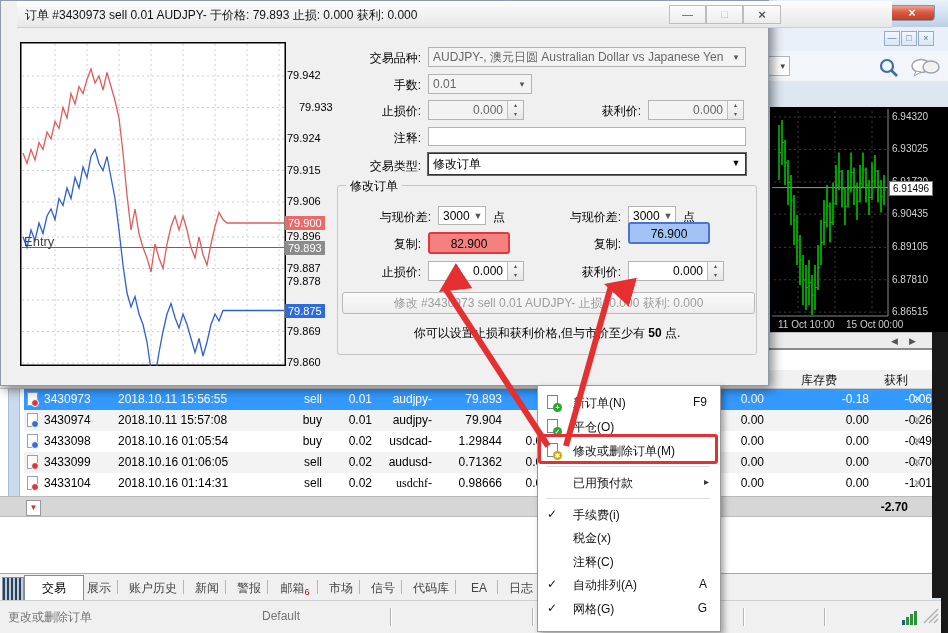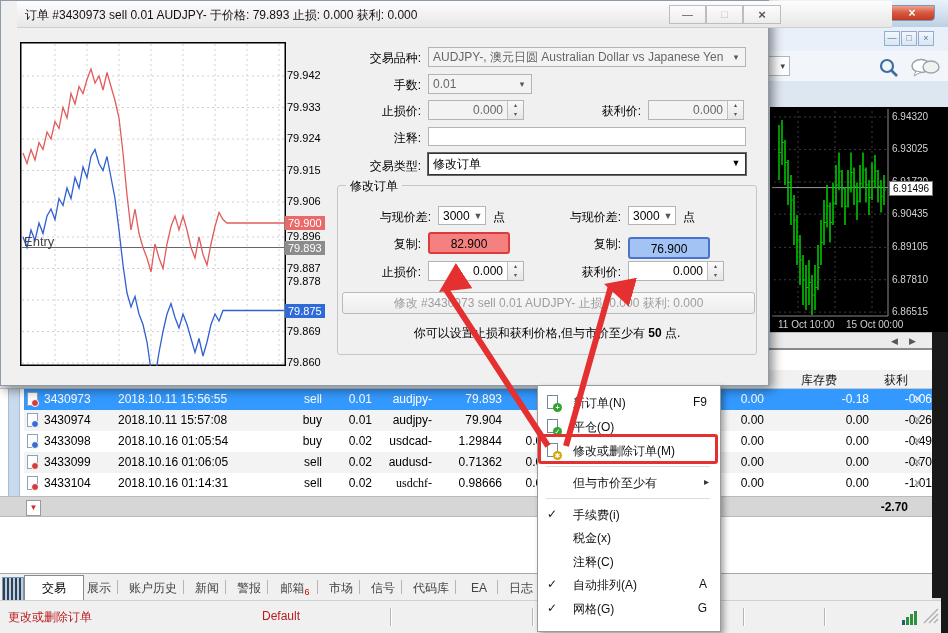--- a/index.html
+++ b/index.html
@@ -41,21 +41,21 @@
   #tab-handle{position:absolute;left:2px;top:3px;width:20px;height:22px;border:1px solid #7d96b4;background:
      repeating-linear-gradient(90deg,#30404f 0 2px,#b9cde4 2px 4px);}
   .tab{position:absolute;top:2px;height:24px;line-height:24px;color:#444;padding:0 6px;}
   .tab.active{background:#fff;border:1px solid #8a8a8a;border-bottom:none;color:#000;top:1px;height:25px;}
   .tab-sep{position:absolute;top:6px;width:1px;height:14px;background:#b5b5b5;}
   .mail-badge{color:#d20000;font-size:9px;vertical-align:sub;}
   
   #t-status{left:0;top:250px;width:941px;height:33px;background:#f0f0f0;border-top:1px solid #d0d0d0;
     border-bottom:2px solid #5d7License799;box-sizing:border-box;}
   .st-sep{position:absolute;top:7px;width:1px;height:18px;background:#b5b5b5;box-shadow:1px 0 0 #fff;}
-  .st-txt{position:absolute;top:8px;color:#b91c1c;}
+  .st-txt{position:absolute;top:8px;color:#737373;}
   .conn-bar{position:absolute;bottom:0;width:3px;background:#2f8f3c;}
   
   #dialog{left:0;top:0;width:769px;height:386px;background:#f0f0f0;border:1px solid #8e9aa8;
     box-shadow:4px 4px 10px rgba(0,0,0,.45);box-sizing:border-box;z-index:10;}
   #dlg-titlebar{left:0;top:0;width:875px;height:26px;background:linear-gradient(#fdfdfd,#e7e7e7);
     border-bottom:1px solid #cfcfcf;margin-left:16px;}
   #dlg-title{position:absolute;left:8px;top:6px;color:#111;}
   .dlg-btn{position:absolute;top:4px;height:19px;border:1px solid #bdbdbd;background:linear-gradient(#fcfcfc,#ededed);
     color:#555;text-align:center;line-height:17px;font-size:11px;box-sizing:border-box;}
   
@@ -401,21 +401,21 @@
         <line x1="2" y1="226.49999999997414" x2="264" y2="226.49999999997414" stroke="#d0d0d0" stroke-dasharray="2,3"></line>
         <line x1="2" y1="257.99999999997533" x2="264" y2="257.99999999997533" stroke="#d0d0d0" stroke-dasharray="2,3"></line>
         <line x1="2" y1="289.4999999999765" x2="264" y2="289.4999999999765" stroke="#d0d0d0" stroke-dasharray="2,3"></line>
         <line x1="2" y1="320.9999999999777" x2="264" y2="320.9999999999777" stroke="#d0d0d0" stroke-dasharray="2,3"></line>
         <line x1="2" y1="205.49999999997334" x2="264" y2="205.49999999997334" stroke="#666" stroke-width="1.2"></line>
         <polyline points="3,111.0 7,121.5 11,107.5 15,118.0 19,100.5 23,107.5 27,90.0 31,97.0 35,79.5 39,86.5 43,65.5 47,76.0 51,51.5 55,62.0 59,44.5 63,51.5 67,37.5 71,27.0 75,41.0 79,34.0 83,48.0 87,30.5 91,44.5 95,58.5 99,76.0 103,111.0 107,153.0 111,188.0 115,167.0 119,191.5 123,205.5 127,216.0 131,230.0 135,202.0 139,216.0 143,226.5 147,202.0 151,184.5 155,174.0 159,188.0 163,174.0 167,188.0 171,205.5 175,216.0 179,195.0 183,212.5 187,223.0 191,202.0 195,184.5 199,170.5 203,177.5 207,181.0 264,181.0" fill="none" stroke="#e05c5c" stroke-width="1.3"></polyline>
         <polyline points="3,195.0 7,205.5 11,188.0 15,198.5 19,181.0 23,191.5 27,174.0 31,167.0 35,177.5 39,156.5 43,163.5 47,146.0 51,156.5 55,135.5 59,146.0 63,125.0 67,135.5 71,114.5 75,107.5 79,121.5 83,128.5 87,114.5 91,135.5 95,156.5 99,188.0 103,223.0 107,251.0 111,265.0 115,254.5 119,272.0 123,282.5 127,300.0 131,328.0 135,335.0 139,310.5 143,289.5 147,272.0 151,261.5 155,275.5 159,286.0 163,272.0 167,282.5 171,296.5 175,310.5 179,296.5 183,314.0 187,300.0 191,282.5 195,272.0 199,279.0 203,268.5 264,268.5" fill="none" stroke="#2f5fd0" stroke-width="1.3"></polyline>
       </svg>
     <div class="abs" style="left:286px;top:41px;width:40px;height:324px;" id="mini-axis">
         <div class="ax-label" style="top: 27px;">79.942</div>
-        <div class="ax-label" style="top: 58.5px;">79.933</div>
+        <div class="ax-label" style="top: 58.5px; margin-left: 12px;">79.933</div>
         <div class="ax-label" style="top: 90px;">79.924</div>
         <div class="ax-label" style="top: 121.5px;">79.915</div>
         <div class="ax-label" style="top: 153px;">79.906</div>
         <div class="ax-label" style="top: 188px;">79.896</div>
         <div class="ax-label" style="top: 219.5px;">79.887</div>
         <div class="ax-label" style="top: 233px;">79.878</div>
         <div class="ax-label" style="top: 282.5px;">79.869</div>
         <div class="ax-label" style="top: 314px;">79.860</div>
         <div class="ax-badge" style="top: 174px; background: rgb(234, 106, 106);">79.900</div>
         <div class="ax-badge" style="top: 198.5px; background: rgb(140, 140, 140);">79.893</div>
@@ -468,21 +468,21 @@
     <div class="f-label" style="left:540px;top:208px;width:80px;">与现价差:</div>
     <div class="f-field" style="left:627px;top:205px;width:48px;height:19px;">
       <span>3000</span>
       <span class="combo-arrow" style="width:12px;">▼</span>
     </div>
     <div class="f-label" style="left:682px;top:208px;width:20px;text-align:left;">点</div>
 
     <div class="f-label" style="left:340px;top:235px;width:80px;">复制:</div>
     <div class="copy-btn" id="copy-sell" style="left:427px;top:231px;">82.900</div>
     <div class="f-label" style="left:540px;top:235px;width:80px;">复制:</div>
-    <div class="copy-btn" id="copy-buy" style="left:627px;top:236px;">76.900</div>
+    <div class="copy-btn" id="copy-buy" style="left:627px;top:221px;">76.900</div>
 
     <div class="f-label" style="left:340px;top:263px;width:80px;">止损价:</div>
     <div class="f-field" style="left:427px;top:260px;width:96px;height:20px;text-align:right;padding-right:20px;">
       <span>0.000</span>
       <span class="spin"><span>▴</span><br><span>▾</span></span>
     </div>
     <div class="f-label" style="left:540px;top:263px;width:80px;">获利价:</div>
     <div class="f-field" style="left:627px;top:260px;width:96px;height:20px;text-align:right;padding-right:20px;">
       <span>0.000</span>
       <span class="spin"><span>▴</span><br><span>▾</span></span>
@@ -507,21 +507,21 @@
         <div class="mi-badge" style="background: rgb(217, 168, 0);">✱</div>
         <div class="menu-label">修改或删除订单(M)</div>
       </div>
       <div class="menu-item" style="top: 29px;">
         <div class="mi-page"></div>
         <div class="mi-badge" style="background: rgb(46, 165, 46);">✓</div>
         <div class="menu-label">平仓(O)</div>
       </div>
       <div class="menu-sep" style="top: 80px;"></div>
       <div class="menu-item" style="top: 85px;">
-        <div class="menu-label">但与市价至少有</div>
+        <div class="menu-label">已用预付款</div>
         <div class="menu-sub">▸</div>
       </div>
       <div class="menu-sep" style="top: 111.5px;"></div>
       <div class="menu-item" style="top: 116.5px;">
         <div class="menu-check">✓</div>
         <div class="menu-label">手续费(i)</div>
       </div>
       <div class="menu-item" style="top: 163.5px;">
         <div class="menu-label">注释(C)</div>
       </div>

